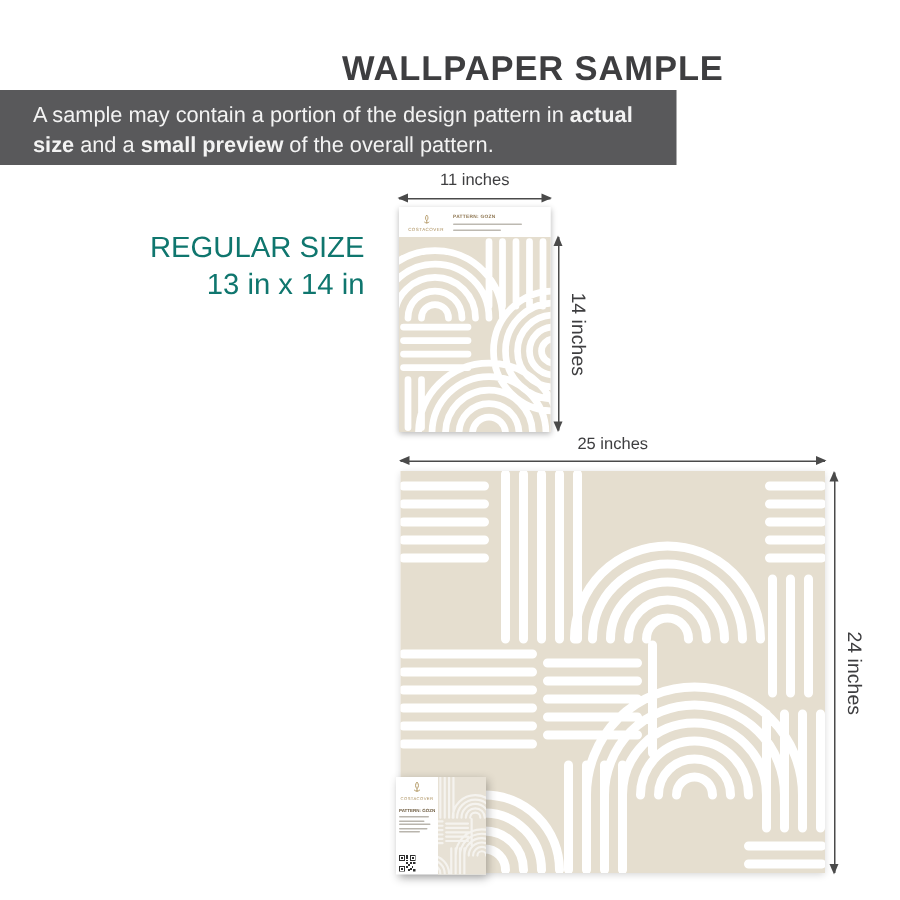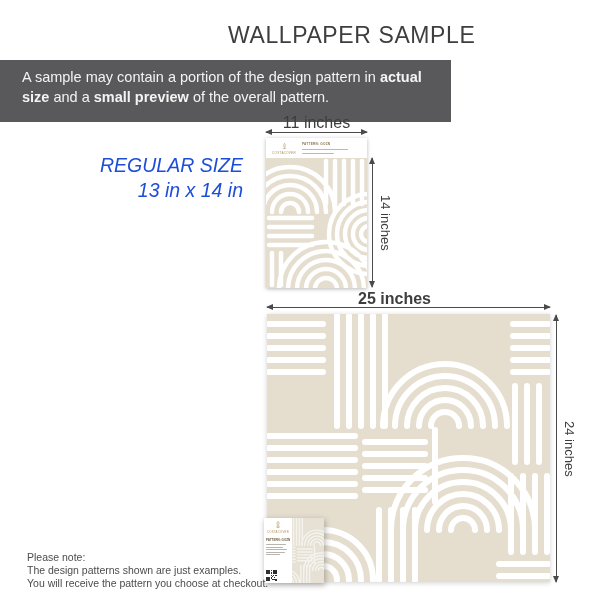--- a/index.html
+++ b/index.html
@@ -1,37 +1,37 @@
 <!DOCTYPE html>
 <html><head>
 <meta charset="utf-8">
 <style>
   html,body{margin:0;padding:0;width:600px;height:600px;background:#fff;
     font-family:"Liberation Sans",sans-serif;color:#3e3e40;}
   .canvas{position:absolute;left:0;top:0;width:600px;height:600px;overflow:hidden;background:#fff;}
 
   
-  .title{position:absolute;left:228px;top:22px;font-size:23px;font-weight:400;
+  .title{position:absolute;left:228px;top:32px;font-size:23px;font-weight:700;
     letter-spacing:.6px;color:#3e3e40;white-space:nowrap;}
 
   
-  .banner{position:absolute;left:0;top:60px;width:451px;height:62px;box-sizing:border-box;
+  .banner{position:absolute;left:0;top:60px;width:451px;height:50px;box-sizing:border-box;
     padding:7px 0 0 22px;color:#f3f3f3;font-size:14.5px;line-height:20px;}
   .banner b{font-weight:700;}
 
   
   .size-label{position:absolute;left:59px;width:184px;text-align:right;
-    font-size:19.5px;line-height:25px;font-weight:500;color:#1d4ed8;font-style:italic;}
+    font-size:19.5px;line-height:25px;font-weight:500;color:#0f766e;}
   #reg-size{top:153px;}
   #lg-size{top:310px;}
 
   
-  .dim-h{position:absolute;text-align:center;font-size:16px;color:#3e3e40;}
+  .dim-h{position:absolute;text-align:center;font-size:11px;color:#3e3e40;}
   #reg-w-label{left:266px;width:101px;top:114px;}
-  #lg-w-label{left:253px;width:283px;top:290px;font-weight:bold;}
+  #lg-w-label{left:267px;width:283px;top:290px;}
   .dim-v{position:absolute;writing-mode:vertical-rl;text-align:center;font-size:13px;color:#3e3e40;}
   #reg-h-label{left:378px;top:158px;height:129px;}
   #lg-h-label{left:562px;top:315px;height:267px;}
 
   
   .arrow-h{position:absolute;height:0;border-top:1.3px solid #4a4a4a;}
   .arrow-h::before{content:"";position:absolute;left:-1px;top:-4.2px;
     border:3.5px solid transparent;border-left:0;border-right:7px solid #4a4a4a;}
   .arrow-h::after{content:"";position:absolute;right:-1px;top:-4.2px;
     border:3.5px solid transparent;border-right:0;border-left:7px solid #4a4a4a;}
@@ -156,19 +156,14 @@
           M12 12h2v2h-2z M16 14h2v2h-2z M9 14h2v3H9z M14 17h3v2h-3z M18 18h3v3h-3z M12 18h2v2h-2z"></path>
       </svg>
     </div>
     <div class="tag-preview">
       <svg class="pattern" id="preview-pattern" preserveAspectRatio="xMidYMin slice" viewBox="0 0 283 268" style="background: rgb(229, 222, 207);">
           <path d="M 2 10 L 56 10 M 2 22 L 56 22 M 2 34 L 56 34 M 2 46 L 56 46 M 2 58 L 56 58 M 70 2 L 70 112 M 82 2 L 82 112 M 94 2 L 94 112 M 106 2 L 106 112 M 118 2 L 118 112 M 164 112 A 14 14 0 0 1 192 112 M 152 112 A 26 26 0 0 1 204 112 M 140 112 A 38 38 0 0 1 216 112 M 128 112 A 50 50 0 0 1 228 112 M 116 112 A 62 62 0 0 1 240 112 M 246 10 L 281 10 M 246 22 L 281 22 M 246 34 L 281 34 M 246 46 L 281 46 M 246 58 L 281 58 M 248 72 L 248 148 M 260 72 L 260 148 M 272 72 L 272 148 M 2 122 L 88 122 M 2 134 L 88 134 M 2 146 L 88 146 M 2 158 L 88 158 M 2 170 L 88 170 M 2 182 L 88 182 M 98 128 L 158 128 M 98 140 L 158 140 M 98 152 L 158 152 M 98 164 L 158 164 M 98 176 L 158 176 M 168 116 L 168 188 M 184 216 A 12 12 0 0 1 208 216 M 172 216 A 24 24 0 0 1 220 216 M 160 216 A 36 36 0 0 1 232 216 M 148 216 A 48 48 0 0 1 244 216 M 136 216 A 60 60 0 0 1 256 216 M 124 216 A 72 72 0 0 1 268 216 M 42 266 A 14 14 0 0 1 70 266 M 30 266 A 26 26 0 0 1 82 266 M 18 266 A 38 38 0 0 1 94 266 M 6 266 A 50 50 0 0 1 106 266 M 112 196 L 112 266 M 124 196 L 124 266 M 136 196 L 136 266 M 148 196 L 148 266 M 244 162 L 244 238 M 256 162 L 256 238 M 268 162 L 268 238 M 280 162 L 280 238 M 232 250 L 281 250 M 232 262 L 281 262 " fill="none" stroke="#ffffff" stroke-width="6" stroke-linecap="round"></path>
         </svg>
     </div>
   </div>
 
-  <div class="note">
-    <div>Please note:</div>
-    <div>The design patterns shown are just examples.</div>
-    <div>You will receive the pattern you choose at checkout.</div>
-  </div>
 
 </div>
 
 </body></html>

